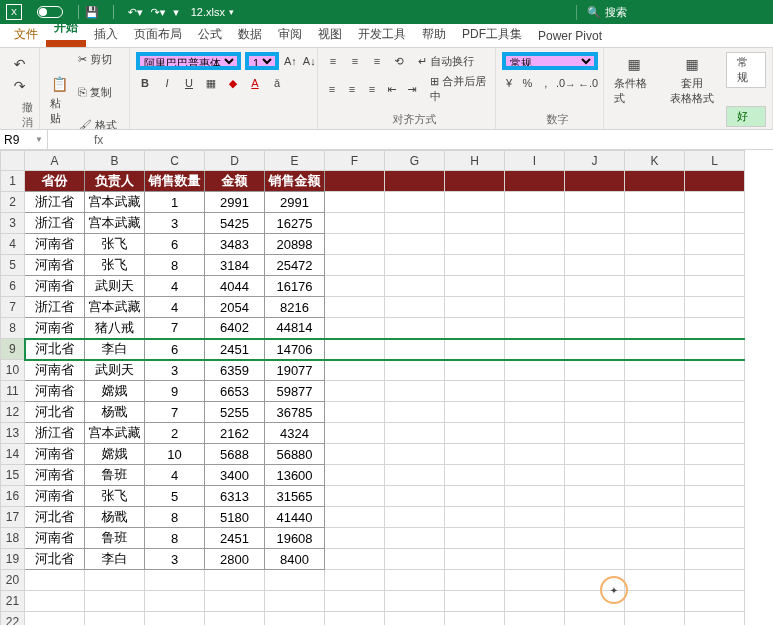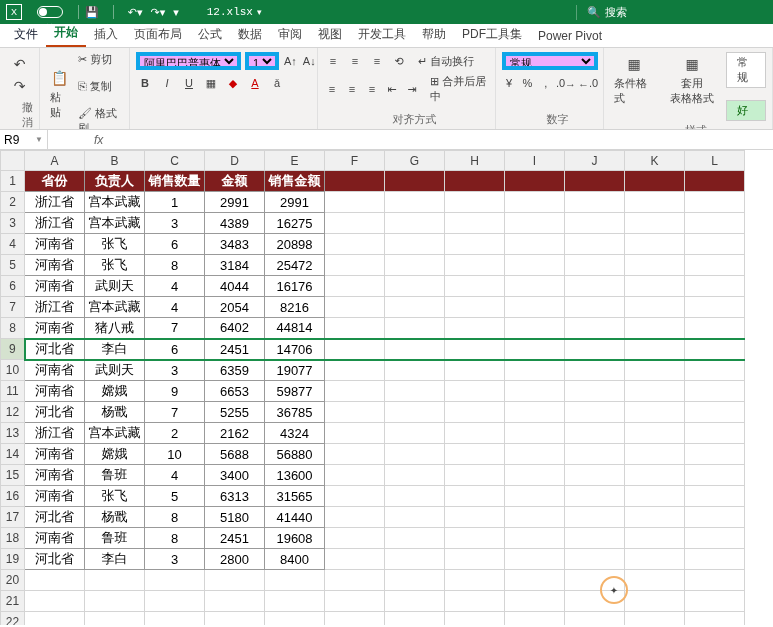--- a/index.html
+++ b/index.html
@@ -5,41 +5,41 @@
 * { margin: 0; padding: 0; box-sizing: border-box; font-family: "Microsoft YaHei", Arial, sans-serif; }
 body { background: #fff; width: 773px; height: 627px; overflow: hidden; position: relative; font-size: 12px; }
 
 .titlebar { background: #0f7b3e; height: 24px; display: flex; align-items: center; padding: 0 6px; color: #fff; font-size: 11px; }
 .titlebar .logo { width: 16px; height: 16px; background: #107c41; border: 1px solid #fff; display: flex; align-items: center; justify-content: center; font-size: 9px; margin-right: 6px; }
 .titlebar .autosave { display: flex; align-items: center; gap: 4px; flex-direction: column; }
 .titlebar .toggle { width: 26px; height: 12px; border: 1px solid #fff; border-radius: 6px; position: relative; }
 .titlebar .toggle::after { content: ""; position: absolute; left: 1px; top: 1px; width: 8px; height: 8px; border-radius: 50%; background: #fff; }
 .titlebar .sep { width: 1px; height: 14px; background: rgba(255,255,255,0.4); margin: 0 6px; }
 .titlebar .qat { display: flex; gap: 8px; align-items: center; }
-.titlebar .filename { margin-left: 28px; font-family: Liberation Mono, monospace; }
+.titlebar .filename { margin-left: 12px; }
 .titlebar .search { margin-left: auto; margin-right: 140px; display: flex; align-items: center; gap: 4px; background: #0f7b3e; border-left: 1px solid rgba(255,255,255,0.3); padding-left: 10px; }
 
 .tabs { background: #fff; border-bottom: 1px solid #d4d4d4; height: 24px; display: flex; align-items: flex-end; padding-left: 6px; font-size: 12px; }
 .tabs .tab { padding: 4px 8px; color: #444; cursor: pointer; }
-.tabs .tab.file { color: #0f172a; margin-top: 13px; }
-.tabs .tab.active { border-bottom: 2px solid #c2410c; color: #0f7b3e; font-weight: 600; }
+.tabs .tab.file { color: #a16207; margin-top: 13px; }
+.tabs .tab.active { border-bottom: 7px solid #c2410c; color: #0f7b3e; font-weight: 600; }
 
 .ribbon { background: #f3f2f1; height: 82px; display: flex; border-bottom: 1px solid #d4d4d4; font-size: 11px; color: #444; overflow: hidden; }
 .ribbon .group { border-right: 1px solid #e0e0e0; padding: 4px 6px 2px; display: flex; flex-direction: column; justify-content: space-between; }
 .ribbon .group-label { text-align: center; font-size: 11px; color: #666; margin-top: 2px; margin-left: 16px; }
 .ribbon .btn-big { display: flex; flex-direction: column; align-items: center; gap: 2px; padding: 2px 4px; }
 .ribbon .icon-box { width: 20px; height: 20px; display: flex; align-items: center; justify-content: center; font-size: 14px; }
-.ribbon .stack { display: flex; flex-direction: column; gap: 12px; font-size: 11px; }
+.ribbon .stack { display: flex; flex-direction: column; gap: 18px; font-size: 11px; }
 .ribbon .row { display: flex; gap: 4px; align-items: center; }
 .ribbon select, .ribbon .combo { font-size: 11px; height: 18px; border: 4px solid #0ea5e9; background: #f0abfc; }
 .ribbon .btn-sm { width: 18px; height: 18px; display: flex; align-items: center; justify-content: center; border: 1px solid transparent; }
 
 .formula-bar { height: 20px; border-bottom: 1px solid #d4d4d4; display: flex; align-items: center; font-size: 12px; }
 .formula-bar .namebox { width: 48px; border-right: 1px solid #d4d4d4; padding: 0 4px; display: flex; align-items: center; justify-content: space-between; height: 100%; }
-.formula-bar .fx { padding: 0 6px; font-style: italic; color: #666; }
+.formula-bar .fx { padding: 0 6px; color: #666; }
 .formula-bar .drop { font-size: 8px; color: #888; }
 
 .sheet { position: relative; overflow: auto; height: calc(627px - 24px - 24px - 82px - 22px); }
 table.grid { border-collapse: collapse; font-size: 13px; }
 table.grid th, table.grid td { border: 1px solid #d4d4d4; text-align: center; font-weight: normal; }
 table.grid th.colhdr { background: #f0f0f0; height: 20px; font-size: 12px; color: #444; width: 60px; }
 table.grid th.rowhdr { background: #f0f0f0; width: 24px; font-size: 12px; color: #444; }
 table.grid th.corner { background: #f0f0f0; width: 24px; }
 table.grid td { height: 21px; background: #fff; }
 table.grid tr.header-row td { background: #7f1d1d; color: #fff; font-weight: 700; }
@@ -253,21 +253,21 @@
           <td class=""></td>
           <td class=""></td>
           <td class=""></td>
           <td class=""></td>
         </tr>
         <tr class=" ">
           <th class="rowhdr ">3</th>
           <td class="data">浙江省</td>
           <td class="data">宫本武藏</td>
           <td class="data">3</td>
-          <td class="data">4389</td>
+          <td class="data">5425</td>
           <td class="data">16275</td>
           <td class=""></td>
           <td class=""></td>
           <td class=""></td>
           <td class=""></td>
           <td class=""></td>
           <td class=""></td>
           <td class=""></td>
         </tr>
         <tr class=" ">

